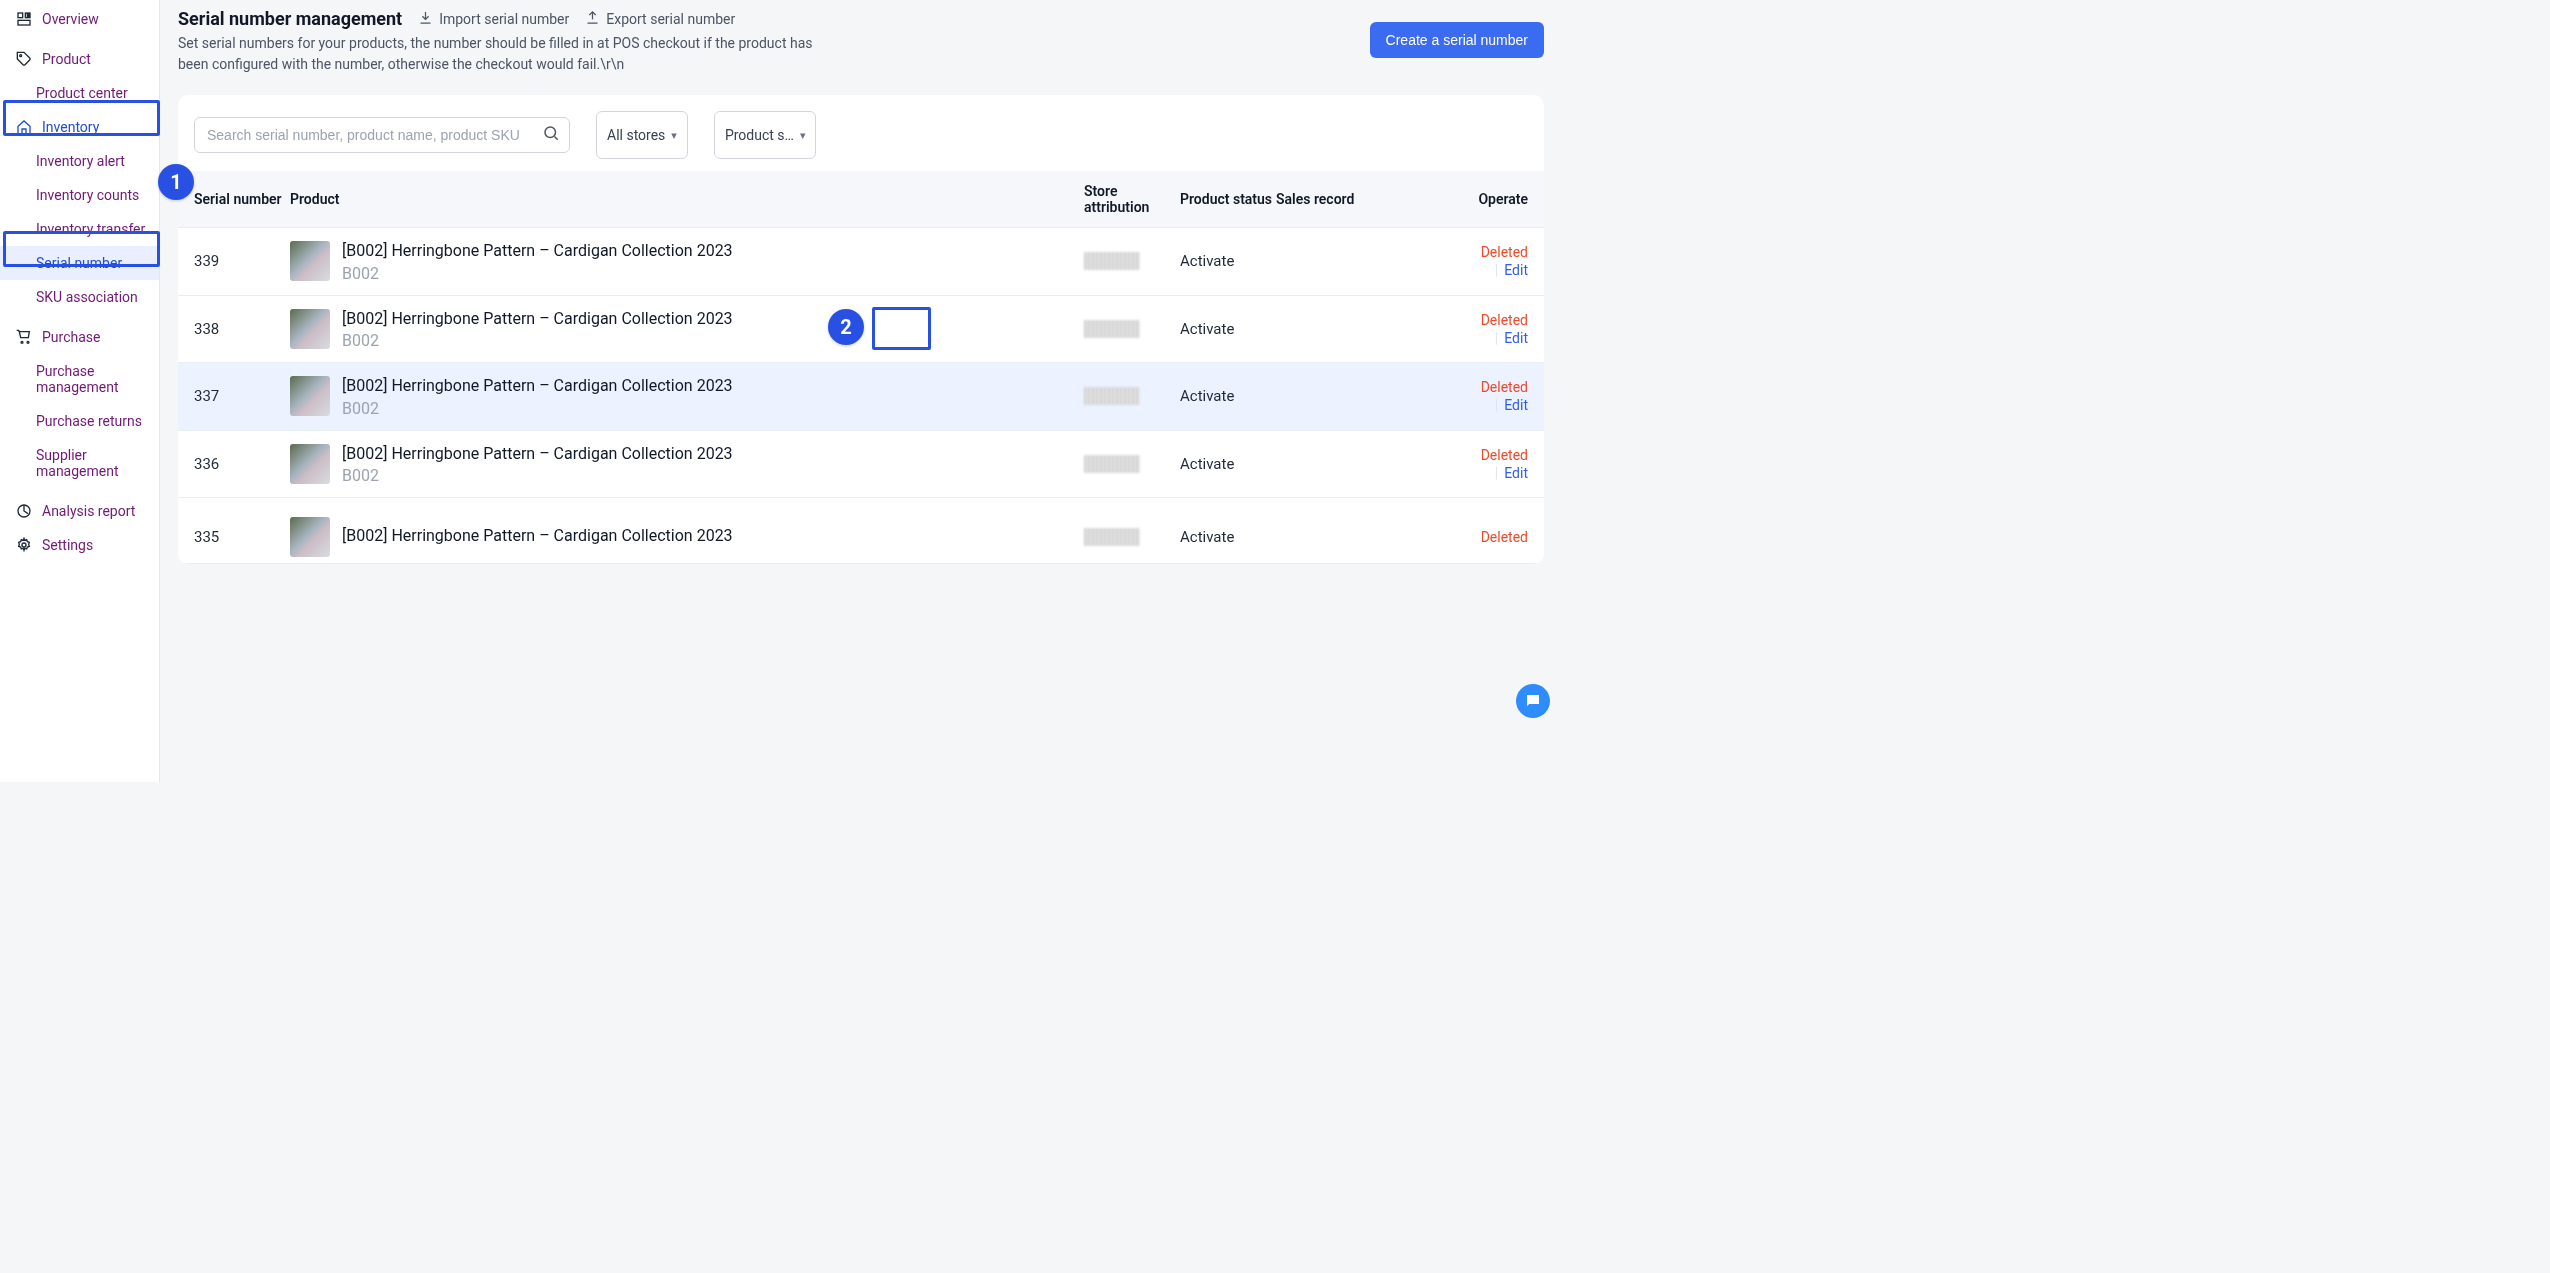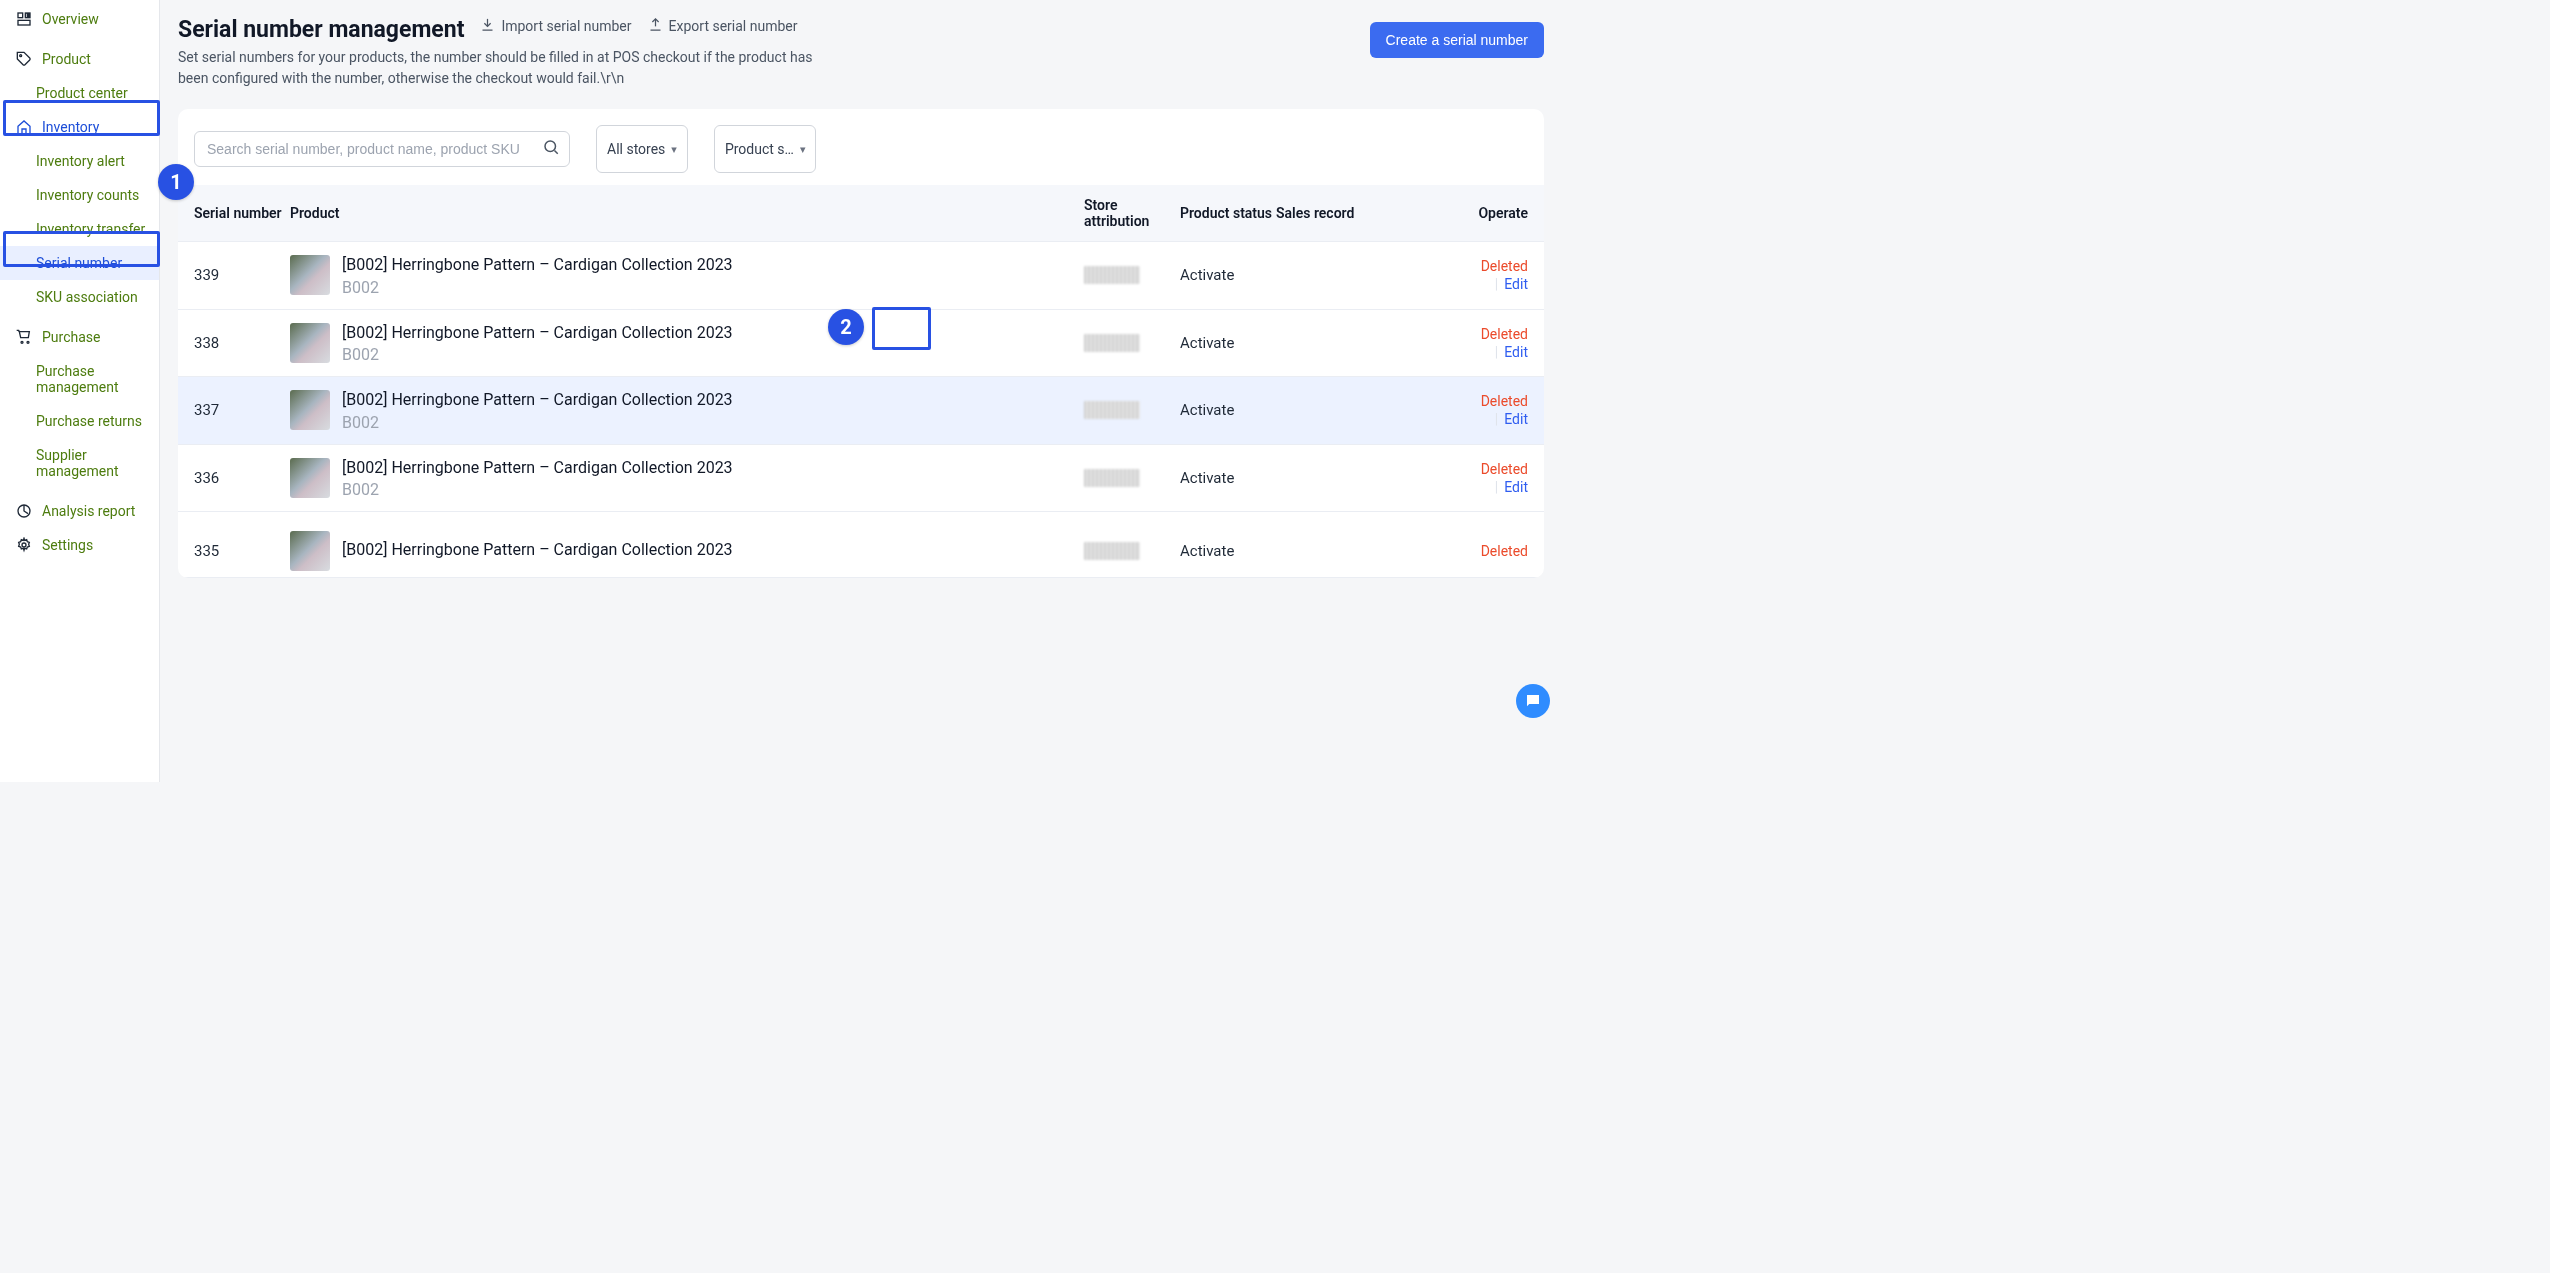--- a/index.html
+++ b/index.html
@@ -24,21 +24,21 @@
     flex-shrink: 0;
     background: #ffffff;
     border-right: 1px solid #e5e7eb;
     padding-top: 2px;
   }
   .side-item {
     display: flex;
     align-items: center;
     gap: 10px;
     padding: 9px 10px 9px 16px;
-    color: #4d7c0f;
+    color: #701a75;
     cursor: pointer;
     font-size: 14px;
   }
   .side-sub {
     padding-left: 36px;
   }
   .side-icon {
     width: 16px;
     height: 16px;
     display: inline-flex;
@@ -74,24 +74,23 @@
     gap: 24px;
   }
   .page-header-left { flex: 1; }
   .page-title-row {
     display: flex;
     align-items: center;
     gap: 16px;
     flex-wrap: wrap;
   }
   .page-title {
-    font-size: 23px;
+    font-size: 18px;
     font-weight: 700;
     color: #111827;
-    margin-top: 8px;
   }
   .header-action {
     display: flex;
     align-items: center;
     gap: 6px;
     color: #4b5563;
     font-size: 14px;
     cursor: pointer;
   }
   .header-action svg { width: 15px; height: 15px; }

